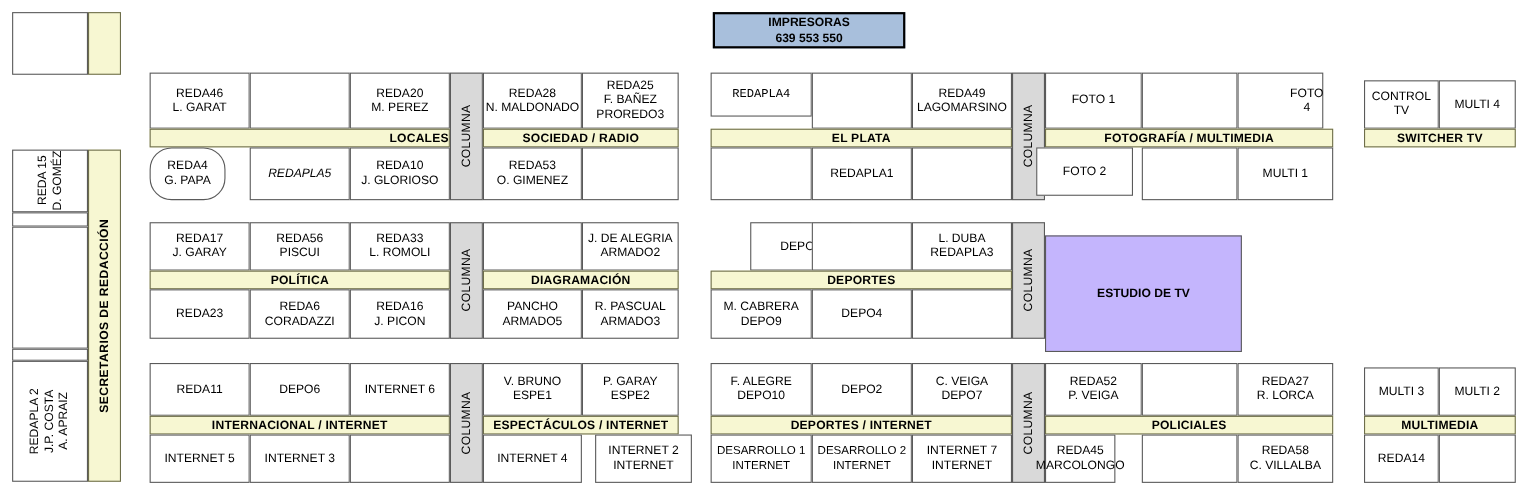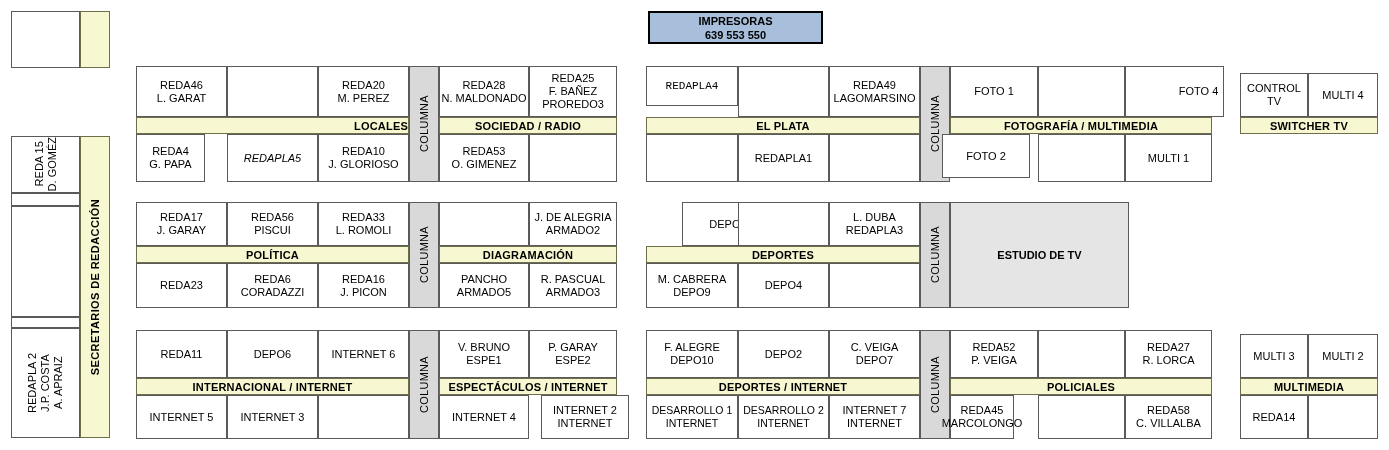--- a/index.html
+++ b/index.html
@@ -54,23 +54,23 @@
     white-space:nowrap;letter-spacing:.4px;
   }
   
   .printers{
     background:#a8bfdc;border:2px solid #000000;
     display:flex;flex-direction:column;align-items:center;justify-content:center;
     font-size:11px;font-weight:bold;line-height:14px;
   }
   
   .studio{
-    background:#e5e5e5;border:1px solid #5a5a5a;
-    display:flex;align-items:center;justify-content:center;
-    font-size:11px;font-weight:bold;
+    background:#c4b5fd;border:1px solid #5a5a5a;
+    display:flex;align-items:center;justify-content:center;
+    font-size:11px;font-weight:bold;margin-top:12px;
   }
   .blank{background:#ffffff;border:1px solid #5a5a5a;}
 </style>
 </head>
 <body>
 
 <div class="abs printers" style="left:648px;top:11px;width:175px;height:33px;">
   <div>IMPRESORAS</div>
   <div>639  553  550</div>
 </div>
@@ -99,21 +99,21 @@
 </div>
 
 <div class="abs cell" style="left:136px;top:66px;width:91px;height:51px;"><span>REDA46
 L. GARAT</span></div>
 <div class="abs cell" style="left:227px;top:66px;width:91px;height:51px;"><span></span></div>
 <div class="abs cell" style="left:318px;top:66px;width:91px;height:51px;"><span>REDA20
 M. PEREZ</span></div>
 <div class="abs label-band" style="left:136px;top:117px;width:273px;height:17px;justify-content:flex-end;">
     <span>LOCALES</span>
   </div>
-<div class="abs cell" style="left:136px;top:134px;width:69px;height:48px;"><span>REDA4
+<div class="abs cell" style="left:136px;top:134px;width:69px;height:48px;border-radius:20px;"><span>REDA4
 G. PAPA</span></div>
 <div class="abs cell" style="left:227px;top:134px;width:91px;height:48px;font-style:italic;"><span>REDAPLA5</span></div>
 <div class="abs cell" style="left:318px;top:134px;width:91px;height:48px;"><span>REDA10
 J. GLORIOSO</span></div>
 
 <div class="abs columna" style="left:409px;top:66px;width:30px;height:116px;">
     <span>COLUMNA</span>
   </div>
 
 <div class="abs cell" style="left:439px;top:66px;width:90px;height:51px;"><span>REDA28
@@ -138,21 +138,21 @@
 <div class="abs cell" style="left:646px;top:134px;width:92px;height:48px;"><span></span></div>
 <div class="abs cell" style="left:738px;top:134px;width:91px;height:48px;"><span>REDAPLA1</span></div>
 <div class="abs cell" style="left:829px;top:134px;width:91px;height:48px;"><span></span></div>
 
 <div class="abs columna" style="left:920px;top:66px;width:30px;height:116px;">
     <span>COLUMNA</span>
   </div>
 
 <div class="abs cell" style="left:950px;top:66px;width:88px;height:51px;"><span>FOTO 1</span></div>
 <div class="abs cell" style="left:1038px;top:66px;width:87px;height:51px;"><span></span></div>
-<div class="abs cell" style="left:1125px;top:66px;width:99px;height:51px;padding-left:48px;"><span>FOTO 4</span></div>
+<div class="abs cell" style="left:1125px;top:66px;width:78px;height:51px;padding-left:48px;"><span>FOTO 4</span></div>
 <div class="abs label-band" style="left:950px;top:117px;width:262px;height:17px;">
     <span>FOTOGRAFÍA / MULTIMEDIA</span>
   </div>
 <div class="abs cell" style="left:942px;top:134px;width:88px;height:44px;"><span>FOTO 2</span></div>
 <div class="abs cell" style="left:1038px;top:134px;width:87px;height:48px;"><span></span></div>
 <div class="abs cell" style="left:1125px;top:134px;width:87px;height:48px;"><span>MULTI 1</span></div>
 
 <div class="abs cell" style="left:1240px;top:73px;width:68px;height:44px;"><span>CONTROL TV</span></div>
 <div class="abs cell" style="left:1308px;top:73px;width:70px;height:44px;"><span>MULTI 4</span></div>
 <div class="abs label-band" style="left:1240px;top:117px;width:138px;height:17px;">

